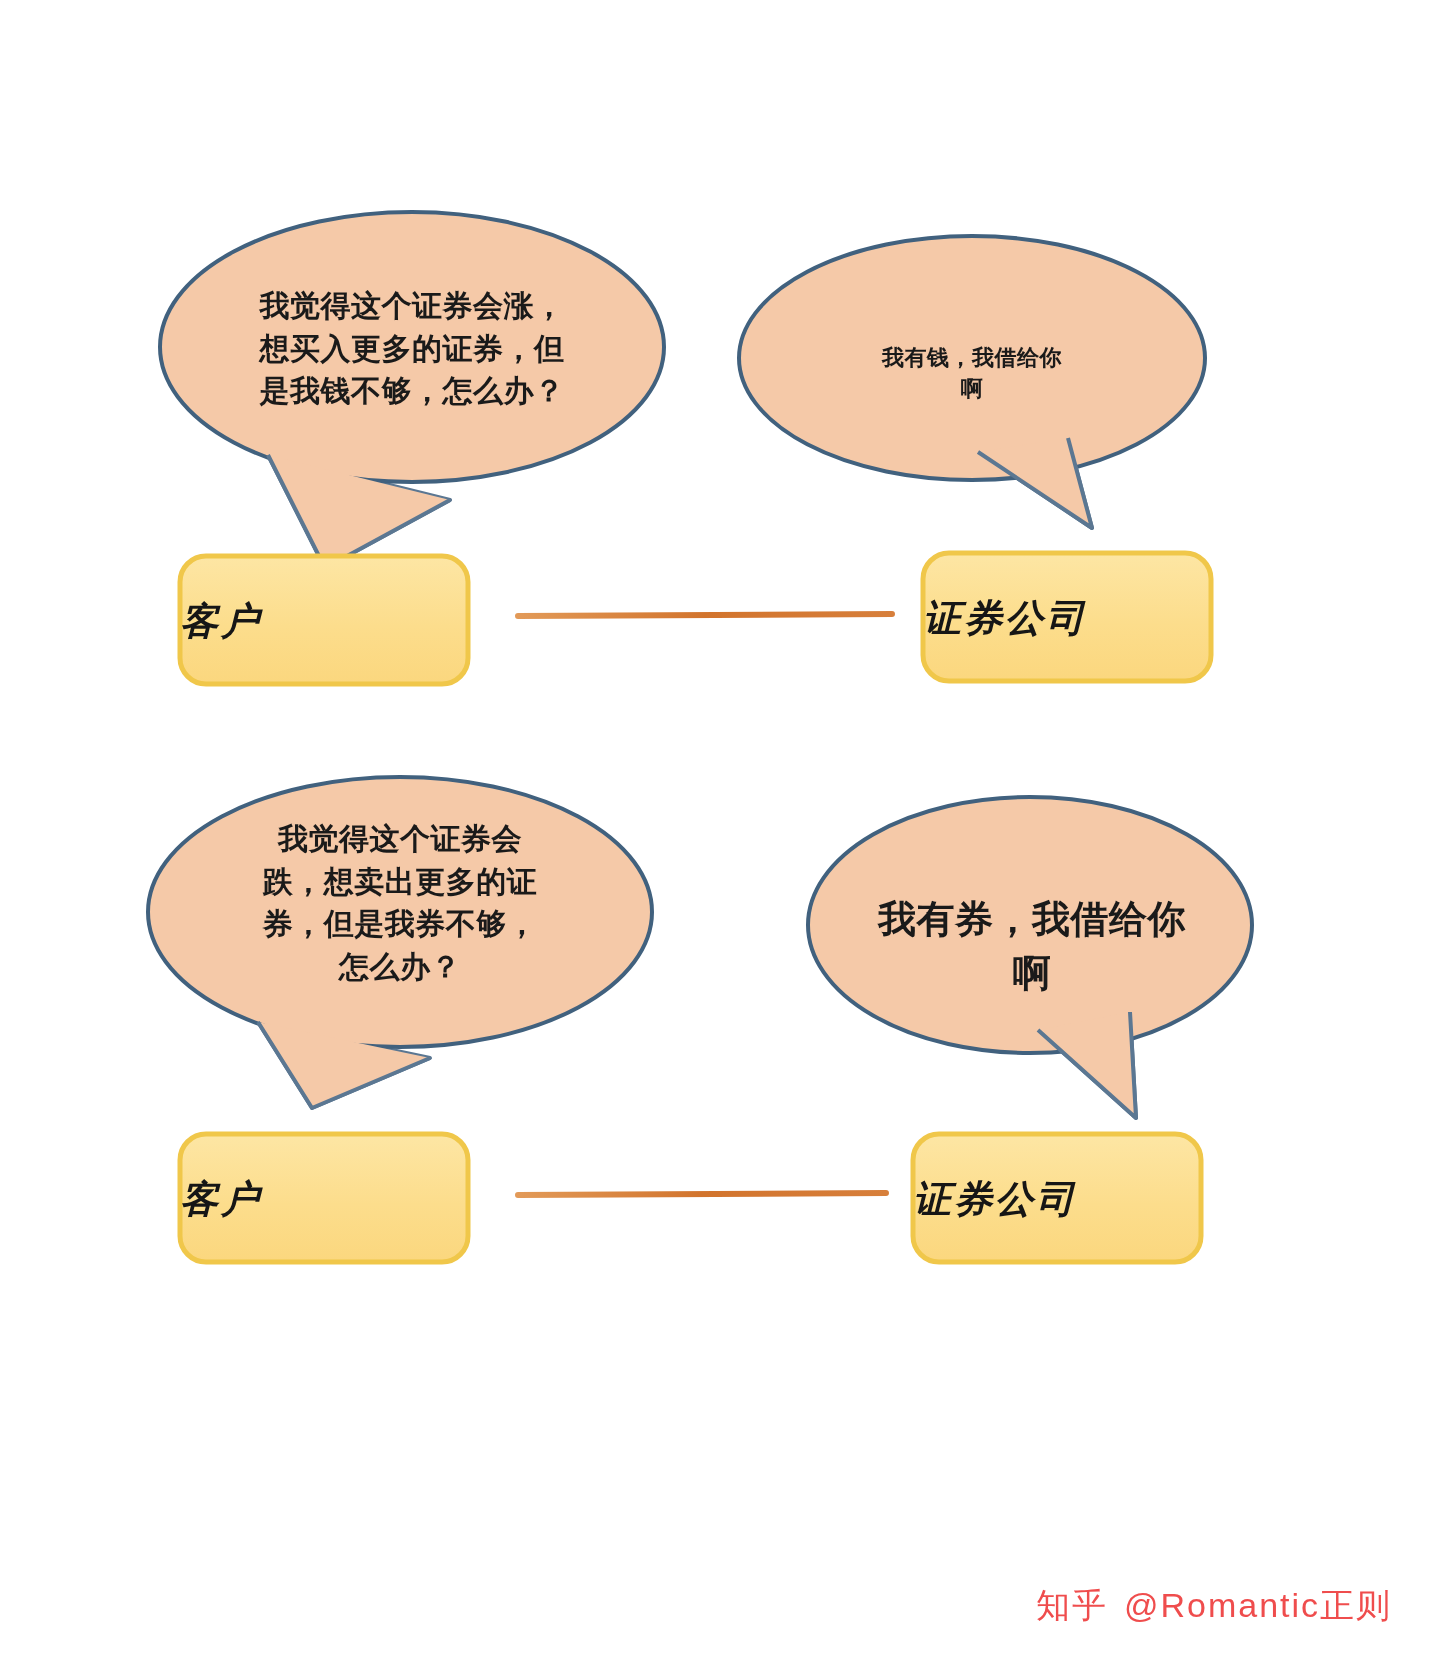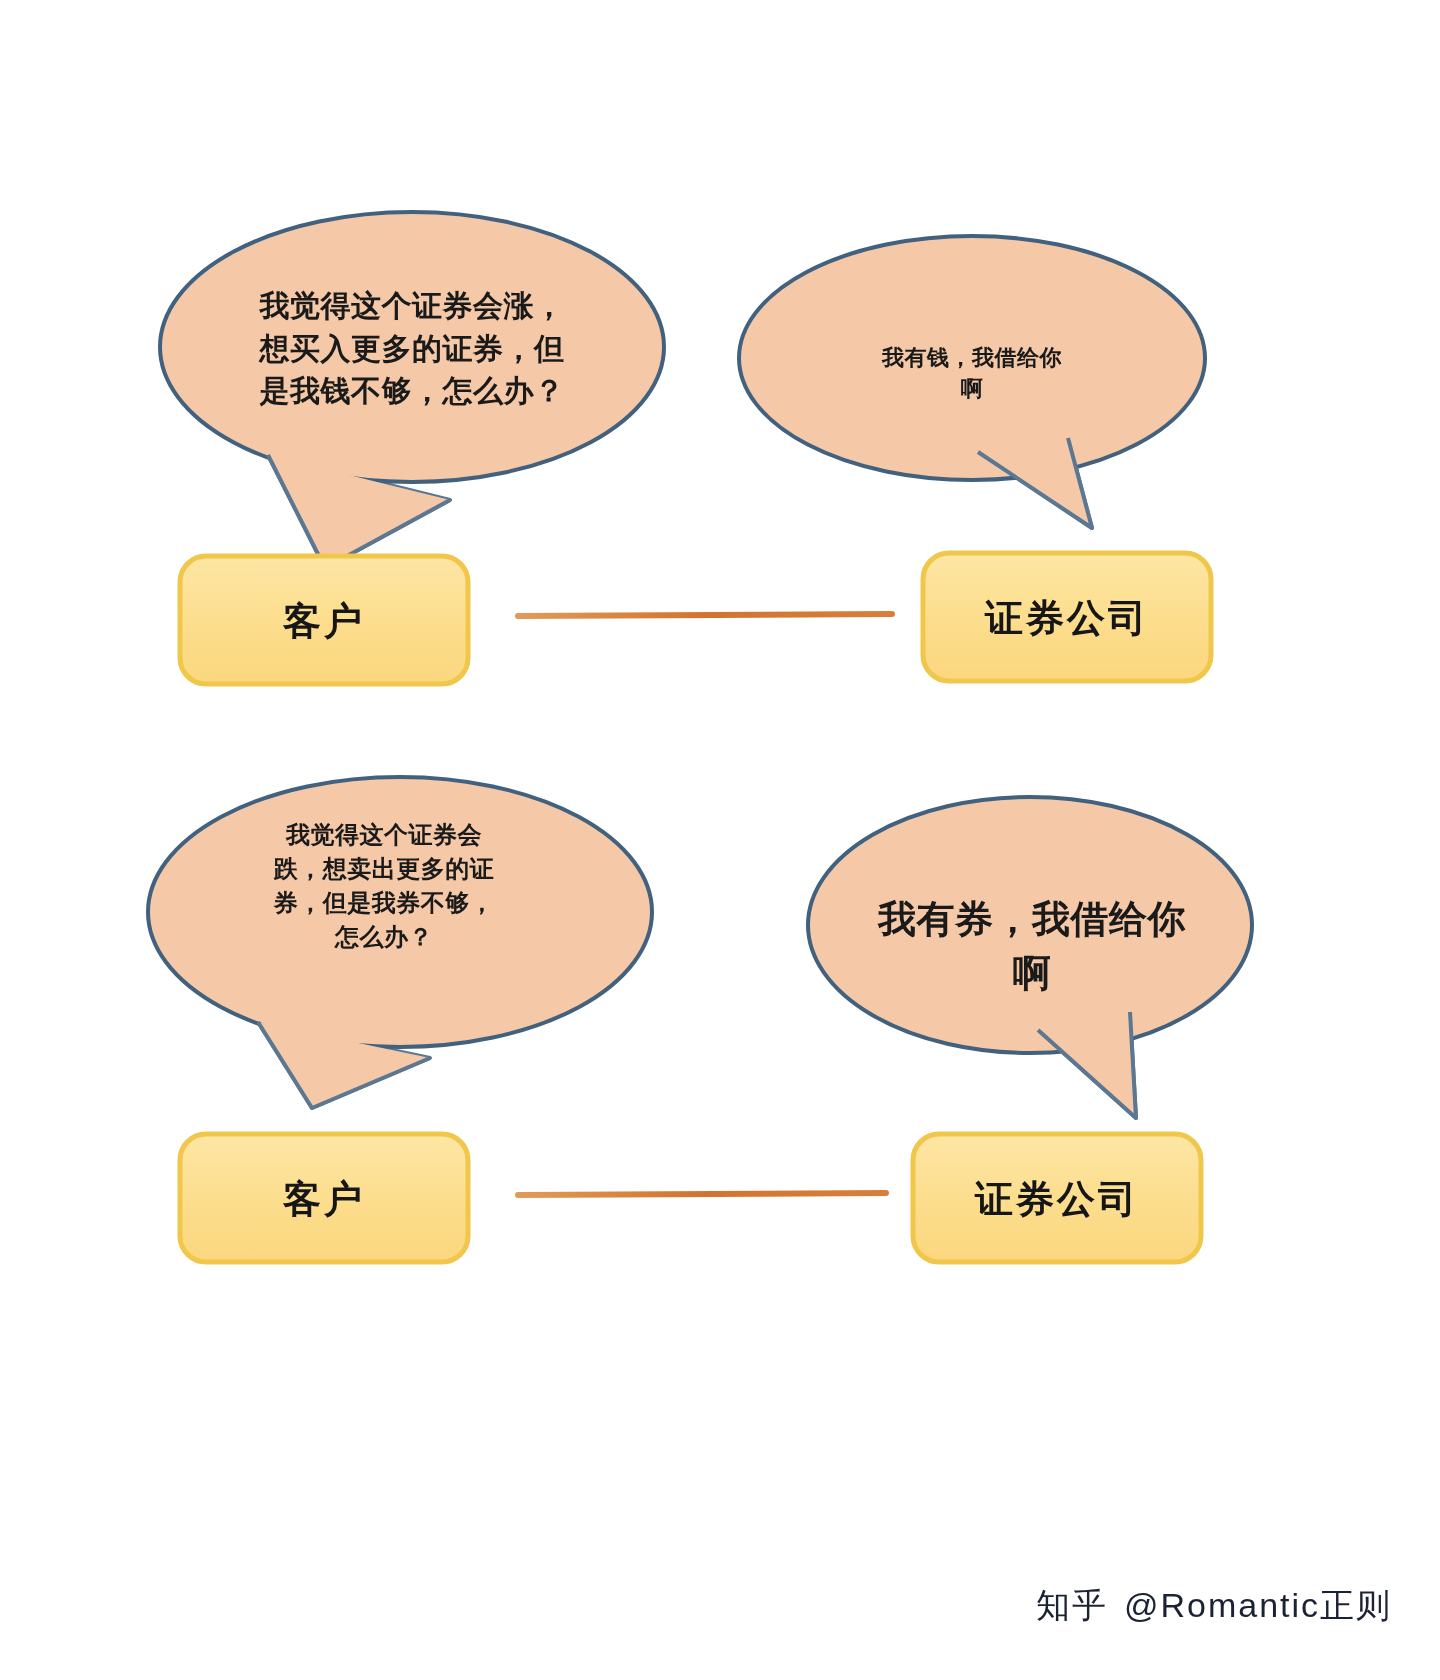--- a/index.html
+++ b/index.html
@@ -27,30 +27,30 @@
     font-family: "Liberation Serif", "DejaVu Serif", serif;
     font-weight: 700;
     color: #1a1a1a;
     line-height: 1.42;
     letter-spacing: 0.5px;
     white-space: pre-line;
     pointer-events: none;
   }
   .node-text {
     position: absolute;
-    text-align: center;
     font-family: "Liberation Serif", "DejaVu Serif", serif;
     font-weight: 700;
     color: #161616;
     letter-spacing: 3px;
     pointer-events: none;
+    font-style: italic;
   }
   .watermark {
     position: absolute;
-    color: #0f172a;
+    color: #ef4444;
     font-family: "Liberation Sans", sans-serif;
     font-size: 34px;
     letter-spacing: 2px;
     white-space: nowrap;
     opacity: 0.95;
   }
   .wm-at {
     margin-left: 16px;
   }
 </style>
@@ -106,21 +106,21 @@
   <rect x="913" y="1134" width="288" height="128" rx="26" ry="26" fill="url(#nodeGrad)" stroke="#f0c74a" stroke-width="5"></rect>
 </svg>
 
 <div class="bubble-text" style="left:186px; top:285px; width:452px; font-size:30px;font-family:Liberation Serif, serif;">我觉得这个证券会涨，
 想买入更多的证券，但
 是我钱不够，怎么办？</div>
 
 <div class="bubble-text" style="left:770px; top:322px; width:404px; font-size:22px; margin-top:20px;">我有钱，我借给你
 啊</div>
 
-<div class="bubble-text" style="left:164px; top:818px; width:440px; font-size:24px;">我觉得这个证券会
+<div class="bubble-text" style="left:180px; top:818px; width:440px; font-size:30px;">我觉得这个证券会
 跌，想卖出更多的证
 券，但是我券不够，
 怎么办？</div>
 
 <div class="bubble-text" style="left:830px; top:893px; width:404px; font-size:38px;">我有券，我借给你
 啊</div>
 
 <div class="node-text" style="left:180px; top:596px; width:288px; font-size:38px;">客户</div>
 
 <div class="node-text" style="left:923px; top:593px; width:288px; font-size:38px;">证券公司</div>

